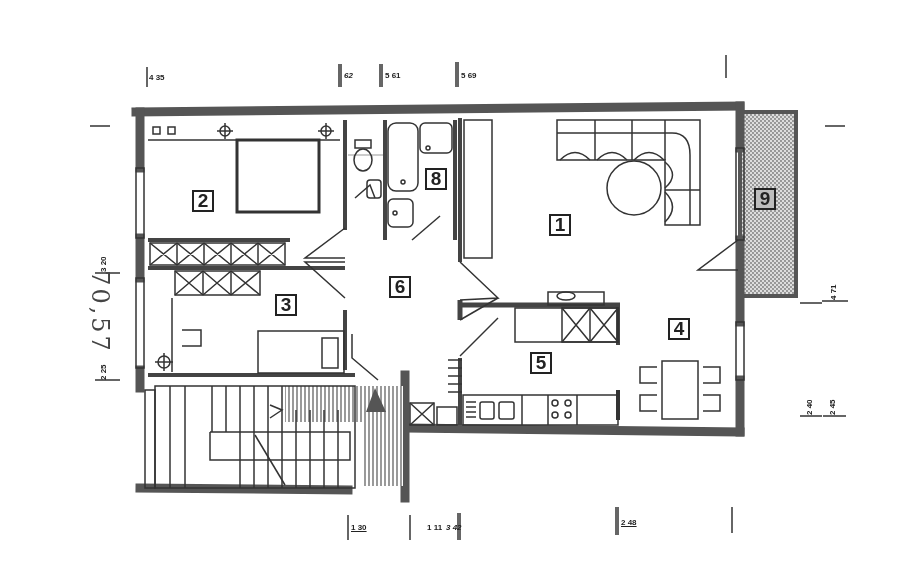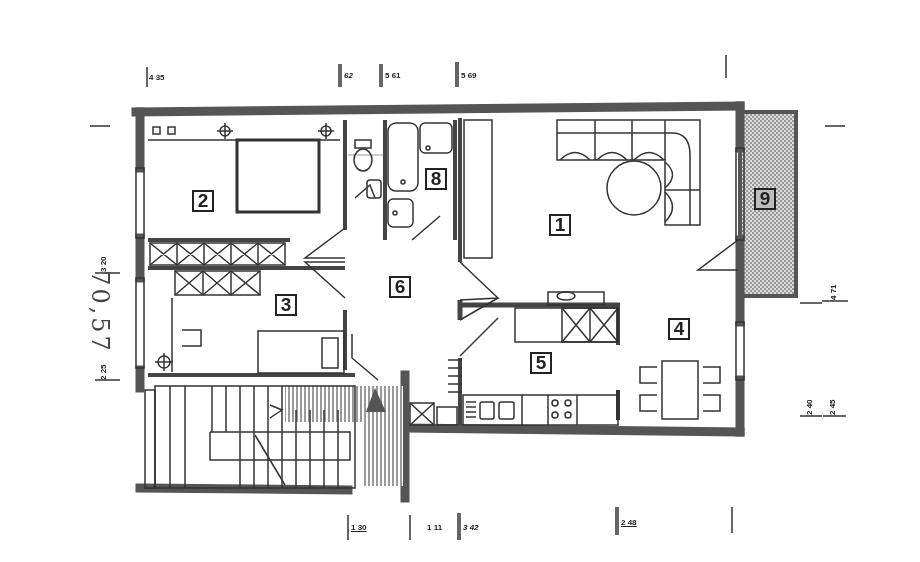--- a/index.html
+++ b/index.html
@@ -245,21 +245,21 @@
 <div class="room-label" style="left:425px;top:168px;">8</div>
 <div class="room-label on-hatch" style="left:754px;top:188px;">9</div>
 
 <span class="dim" style="left:149px;top:73px;">4 35</span>
 <span class="dim" style="left:344px;top:71px;font-style:italic;">62</span>
 <span class="dim" style="left:385px;top:71px;">5 61</span>
 <span class="dim" style="left:461px;top:71px;">5 69</span>
 
 <span class="dim" style="left:351px;top:523px;text-decoration:underline;">1 30</span>
 <span class="dim" style="left:427px;top:523px;">1 11</span>
-<span class="dim" style="left:463px;top:523px;font-style:italic;">3 42</span>
+<span class="dim" style="left:446px;top:523px;font-style:italic;">3 42</span>
 <span class="dim" style="left:621px;top:518px;text-decoration:underline;">2 48</span>
 
 <span class="dim rot" style="left:99px;top:272px;">3 20</span>
 <span class="dim rot" style="left:99px;top:380px;">2 25</span>
 
 <span class="dim rot" style="left:829px;top:300px;">4 71</span>
 <span class="dim rot" style="left:805px;top:415px;">2 40</span>
 <span class="dim rot" style="left:828px;top:415px;">2 45</span>
 
 <span class="handwriting">70,57</span>

